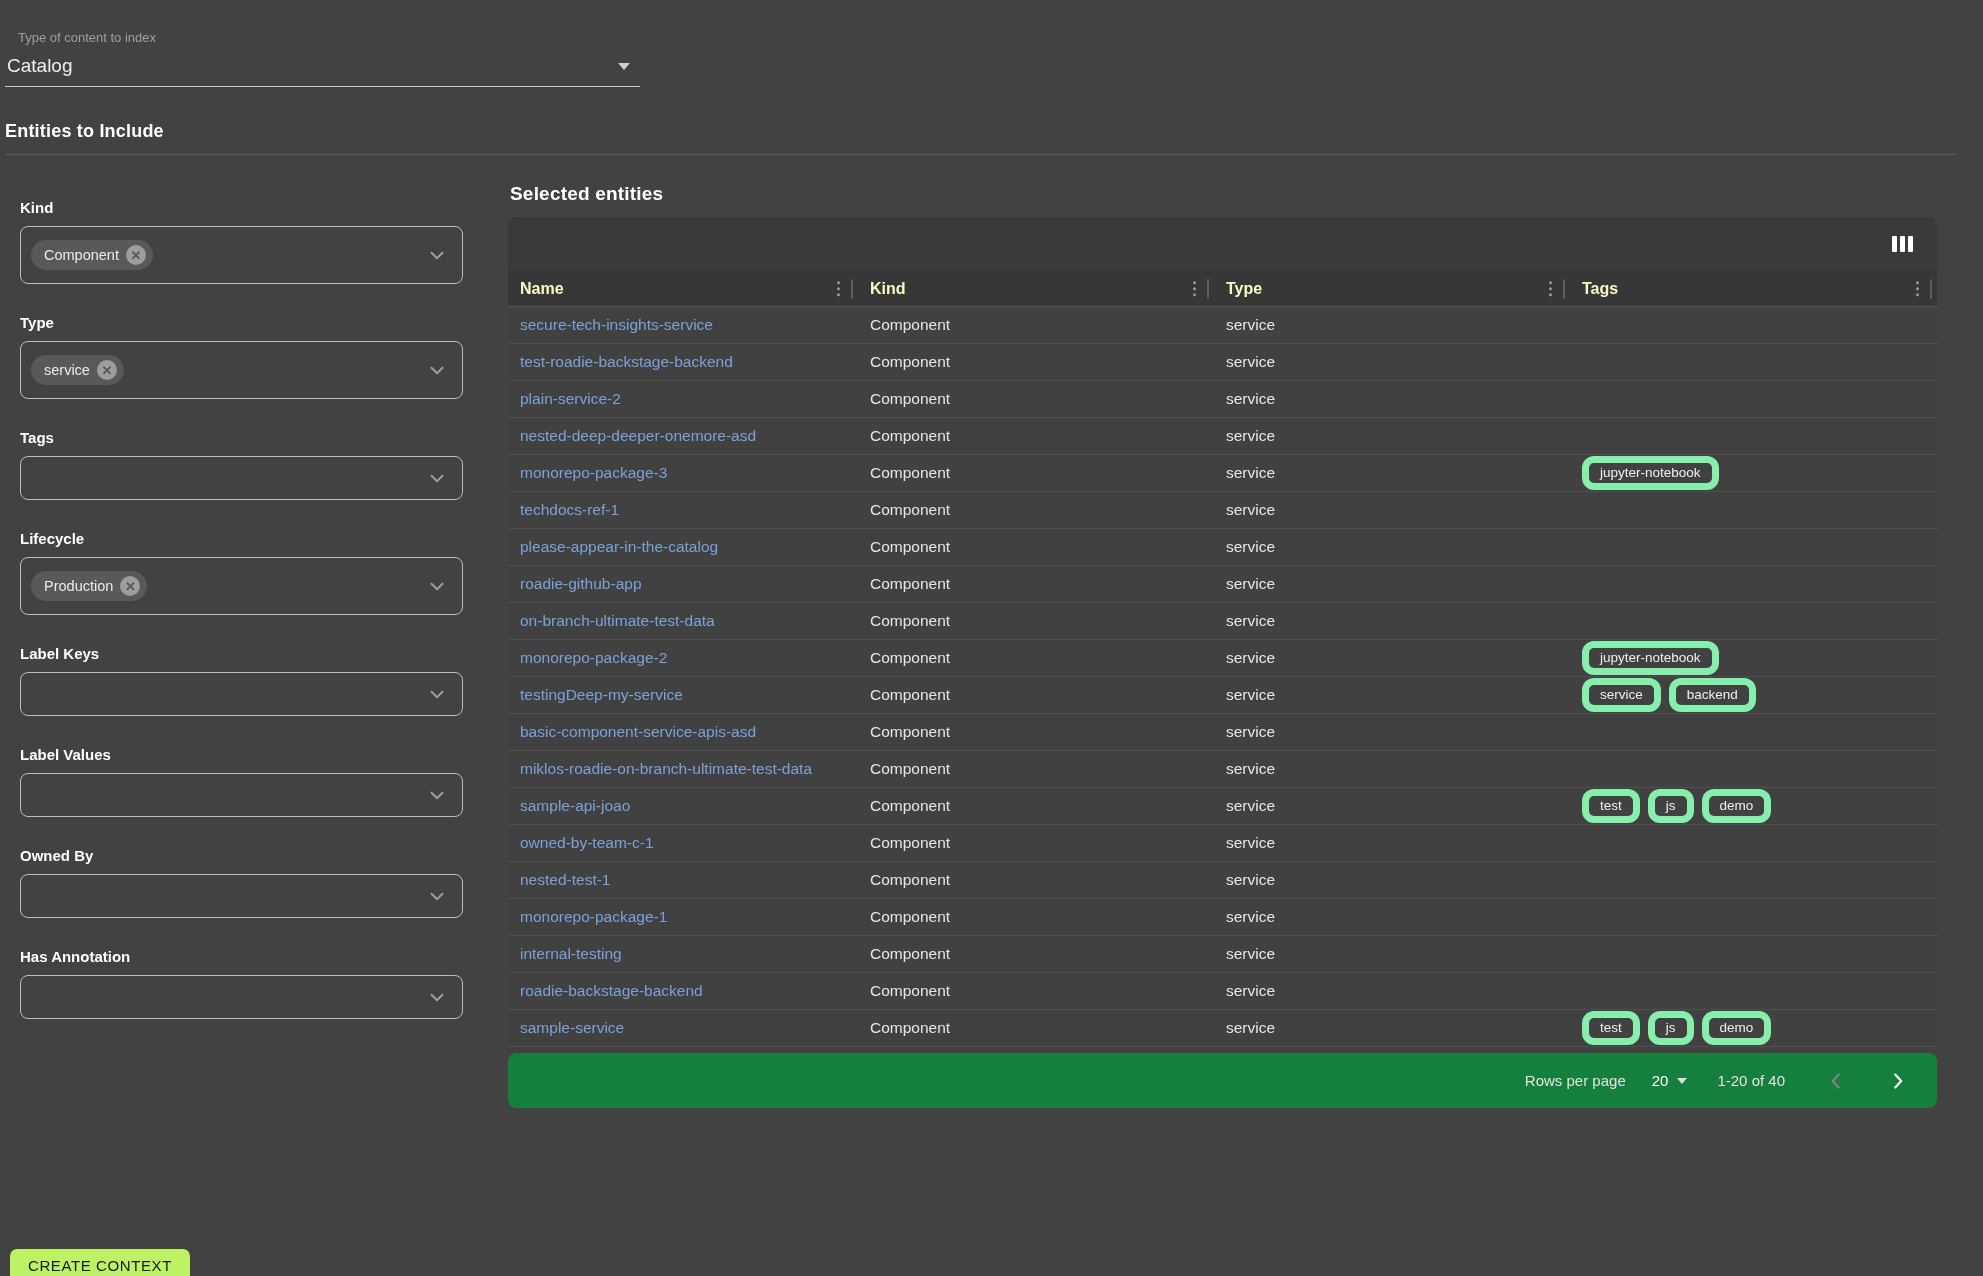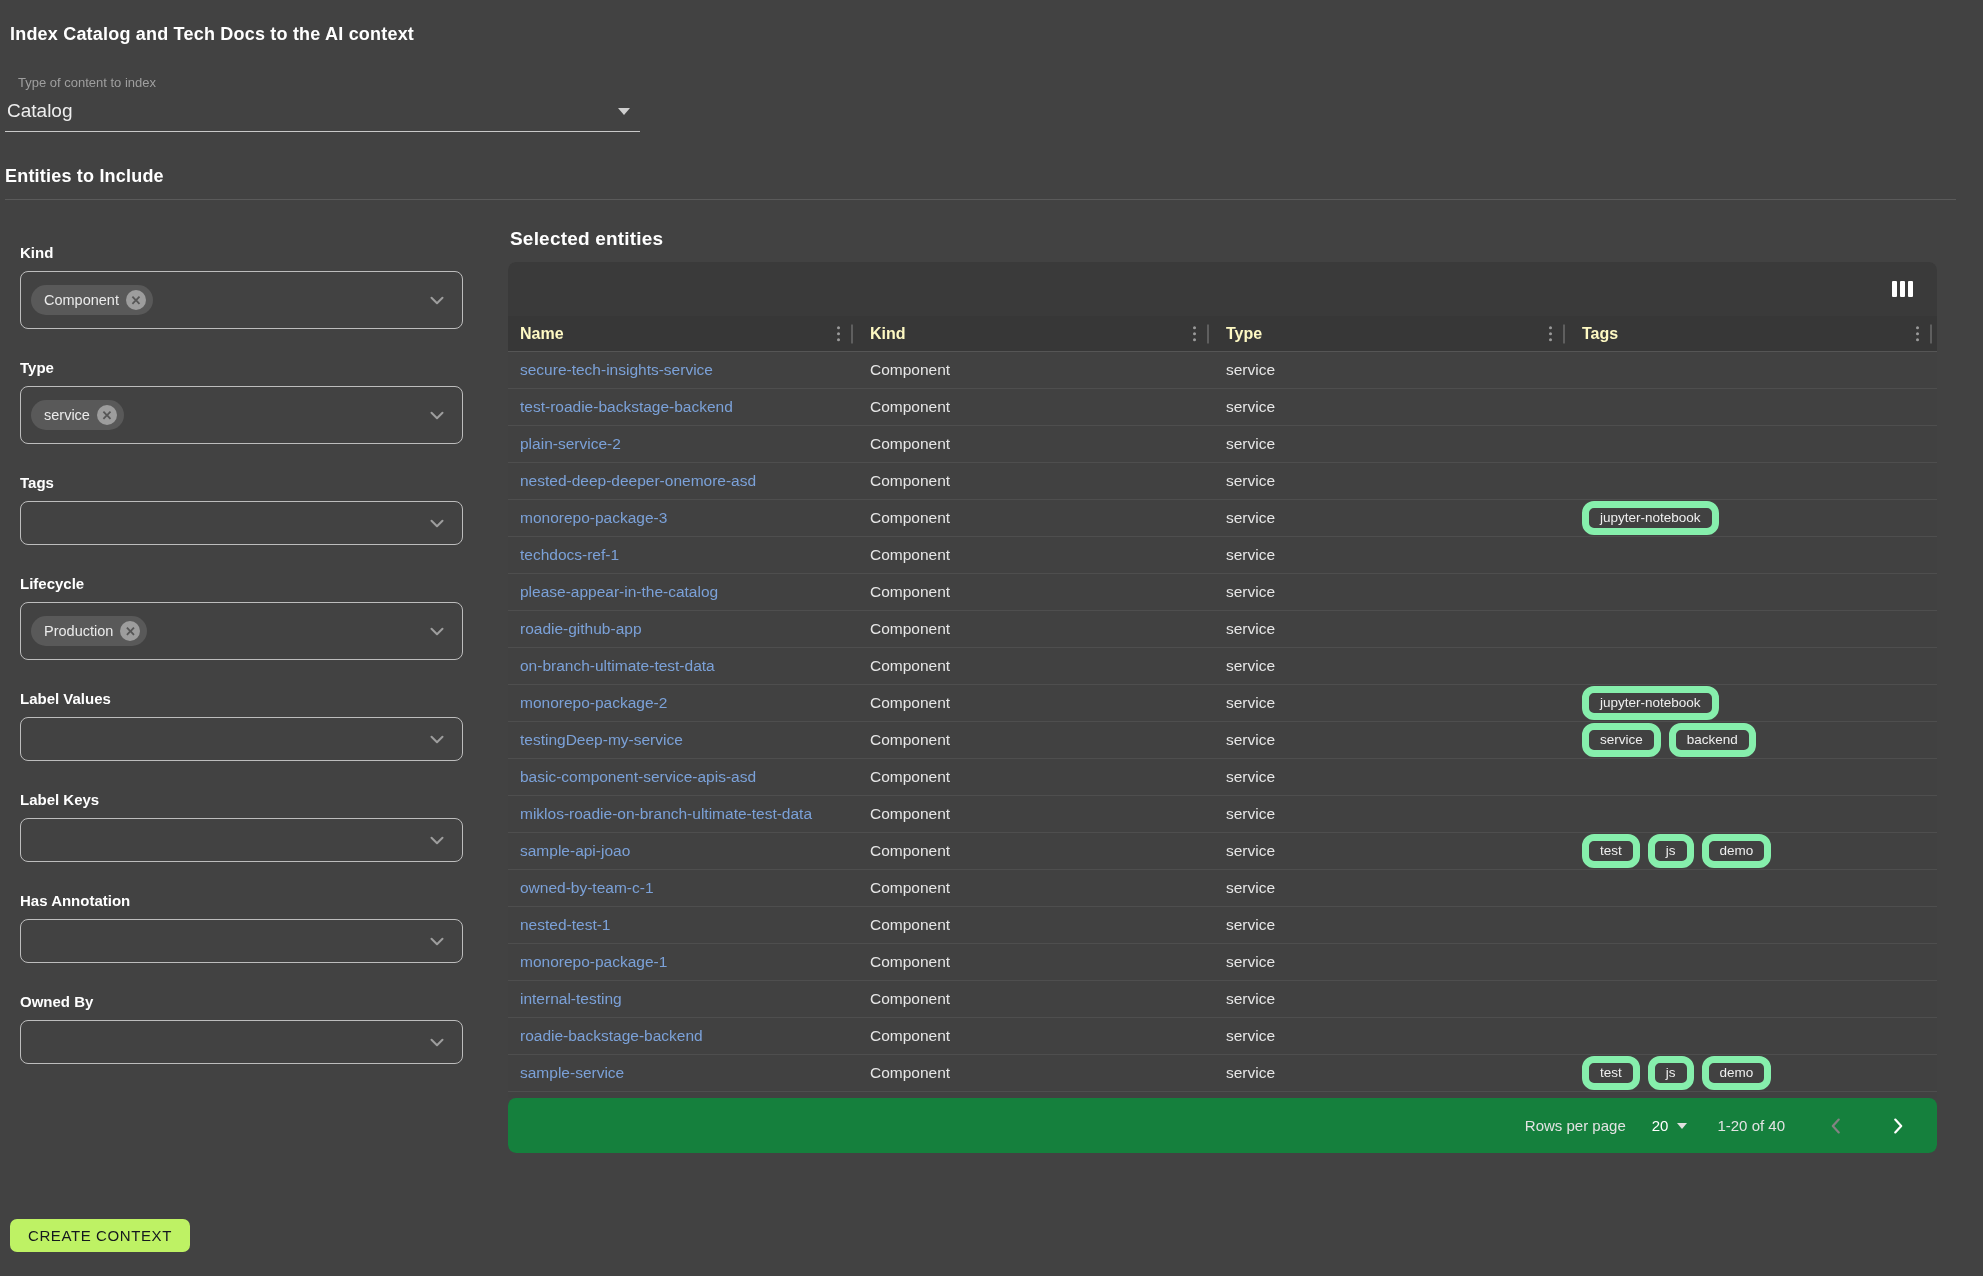--- a/index.html
+++ b/index.html
@@ -120,21 +120,20 @@
     font-family: "Liberation Sans", sans-serif;
     font-size: 15px; font-weight: 500; letter-spacing: .6px;
     padding: 8px 18px; height: 33px; cursor: pointer;
   }
 </style>
 </head>
 <body>
 
 <div class="page">
 
-  <h1 class="page-title">Index Catalog and Tech Docs to the AI context</h1>
 
   <div class="content-field">
     <label class="small-label">Type of content to index</label>
     <div class="standard-select">
       <span>Catalog</span>
       <span class="caret-down"></span>
     </div>
   </div>
 
   <h2 class="section-title">Entities to Include</h2>
@@ -196,54 +195,54 @@
   </span>
 <span class="chevron">
         <svg width="22" height="22" viewBox="0 0 24 24">
                 <polyline points="6 9.5 12 15.5 18 9.5" fill="none" stroke="#9e9e9e" stroke-width="2.2" stroke-linecap="round" stroke-linejoin="round"></polyline>
               </svg>
       </span>
     </div>
   </div>
 
   <div class="filter-group">
+    <span class="filter-label">Label Keys</span>
+    <div class="select-box">
+      <span class="chevron">
+        <svg width="22" height="22" viewBox="0 0 24 24">
+                <polyline points="6 9.5 12 15.5 18 9.5" fill="none" stroke="#9e9e9e" stroke-width="2.2" stroke-linecap="round" stroke-linejoin="round"></polyline>
+              </svg>
+      </span>
+    </div>
+  </div>
+
+  <div class="filter-group">
     <span class="filter-label">Label Values</span>
     <div class="select-box">
       <span class="chevron">
         <svg width="22" height="22" viewBox="0 0 24 24">
                 <polyline points="6 9.5 12 15.5 18 9.5" fill="none" stroke="#9e9e9e" stroke-width="2.2" stroke-linecap="round" stroke-linejoin="round"></polyline>
               </svg>
       </span>
     </div>
   </div>
 
   <div class="filter-group">
-    <span class="filter-label">Label Keys</span>
+    <span class="filter-label">Owned By</span>
     <div class="select-box">
       <span class="chevron">
         <svg width="22" height="22" viewBox="0 0 24 24">
                 <polyline points="6 9.5 12 15.5 18 9.5" fill="none" stroke="#9e9e9e" stroke-width="2.2" stroke-linecap="round" stroke-linejoin="round"></polyline>
               </svg>
       </span>
     </div>
   </div>
 
   <div class="filter-group">
     <span class="filter-label">Has Annotation</span>
-    <div class="select-box">
-      <span class="chevron">
-        <svg width="22" height="22" viewBox="0 0 24 24">
-                <polyline points="6 9.5 12 15.5 18 9.5" fill="none" stroke="#9e9e9e" stroke-width="2.2" stroke-linecap="round" stroke-linejoin="round"></polyline>
-              </svg>
-      </span>
-    </div>
-  </div>
-
-  <div class="filter-group">
-    <span class="filter-label">Owned By</span>
     <div class="select-box">
       <span class="chevron">
         <svg width="22" height="22" viewBox="0 0 24 24">
                 <polyline points="6 9.5 12 15.5 18 9.5" fill="none" stroke="#9e9e9e" stroke-width="2.2" stroke-linecap="round" stroke-linejoin="round"></polyline>
               </svg>
       </span>
     </div>
   </div>
 </aside>
 

